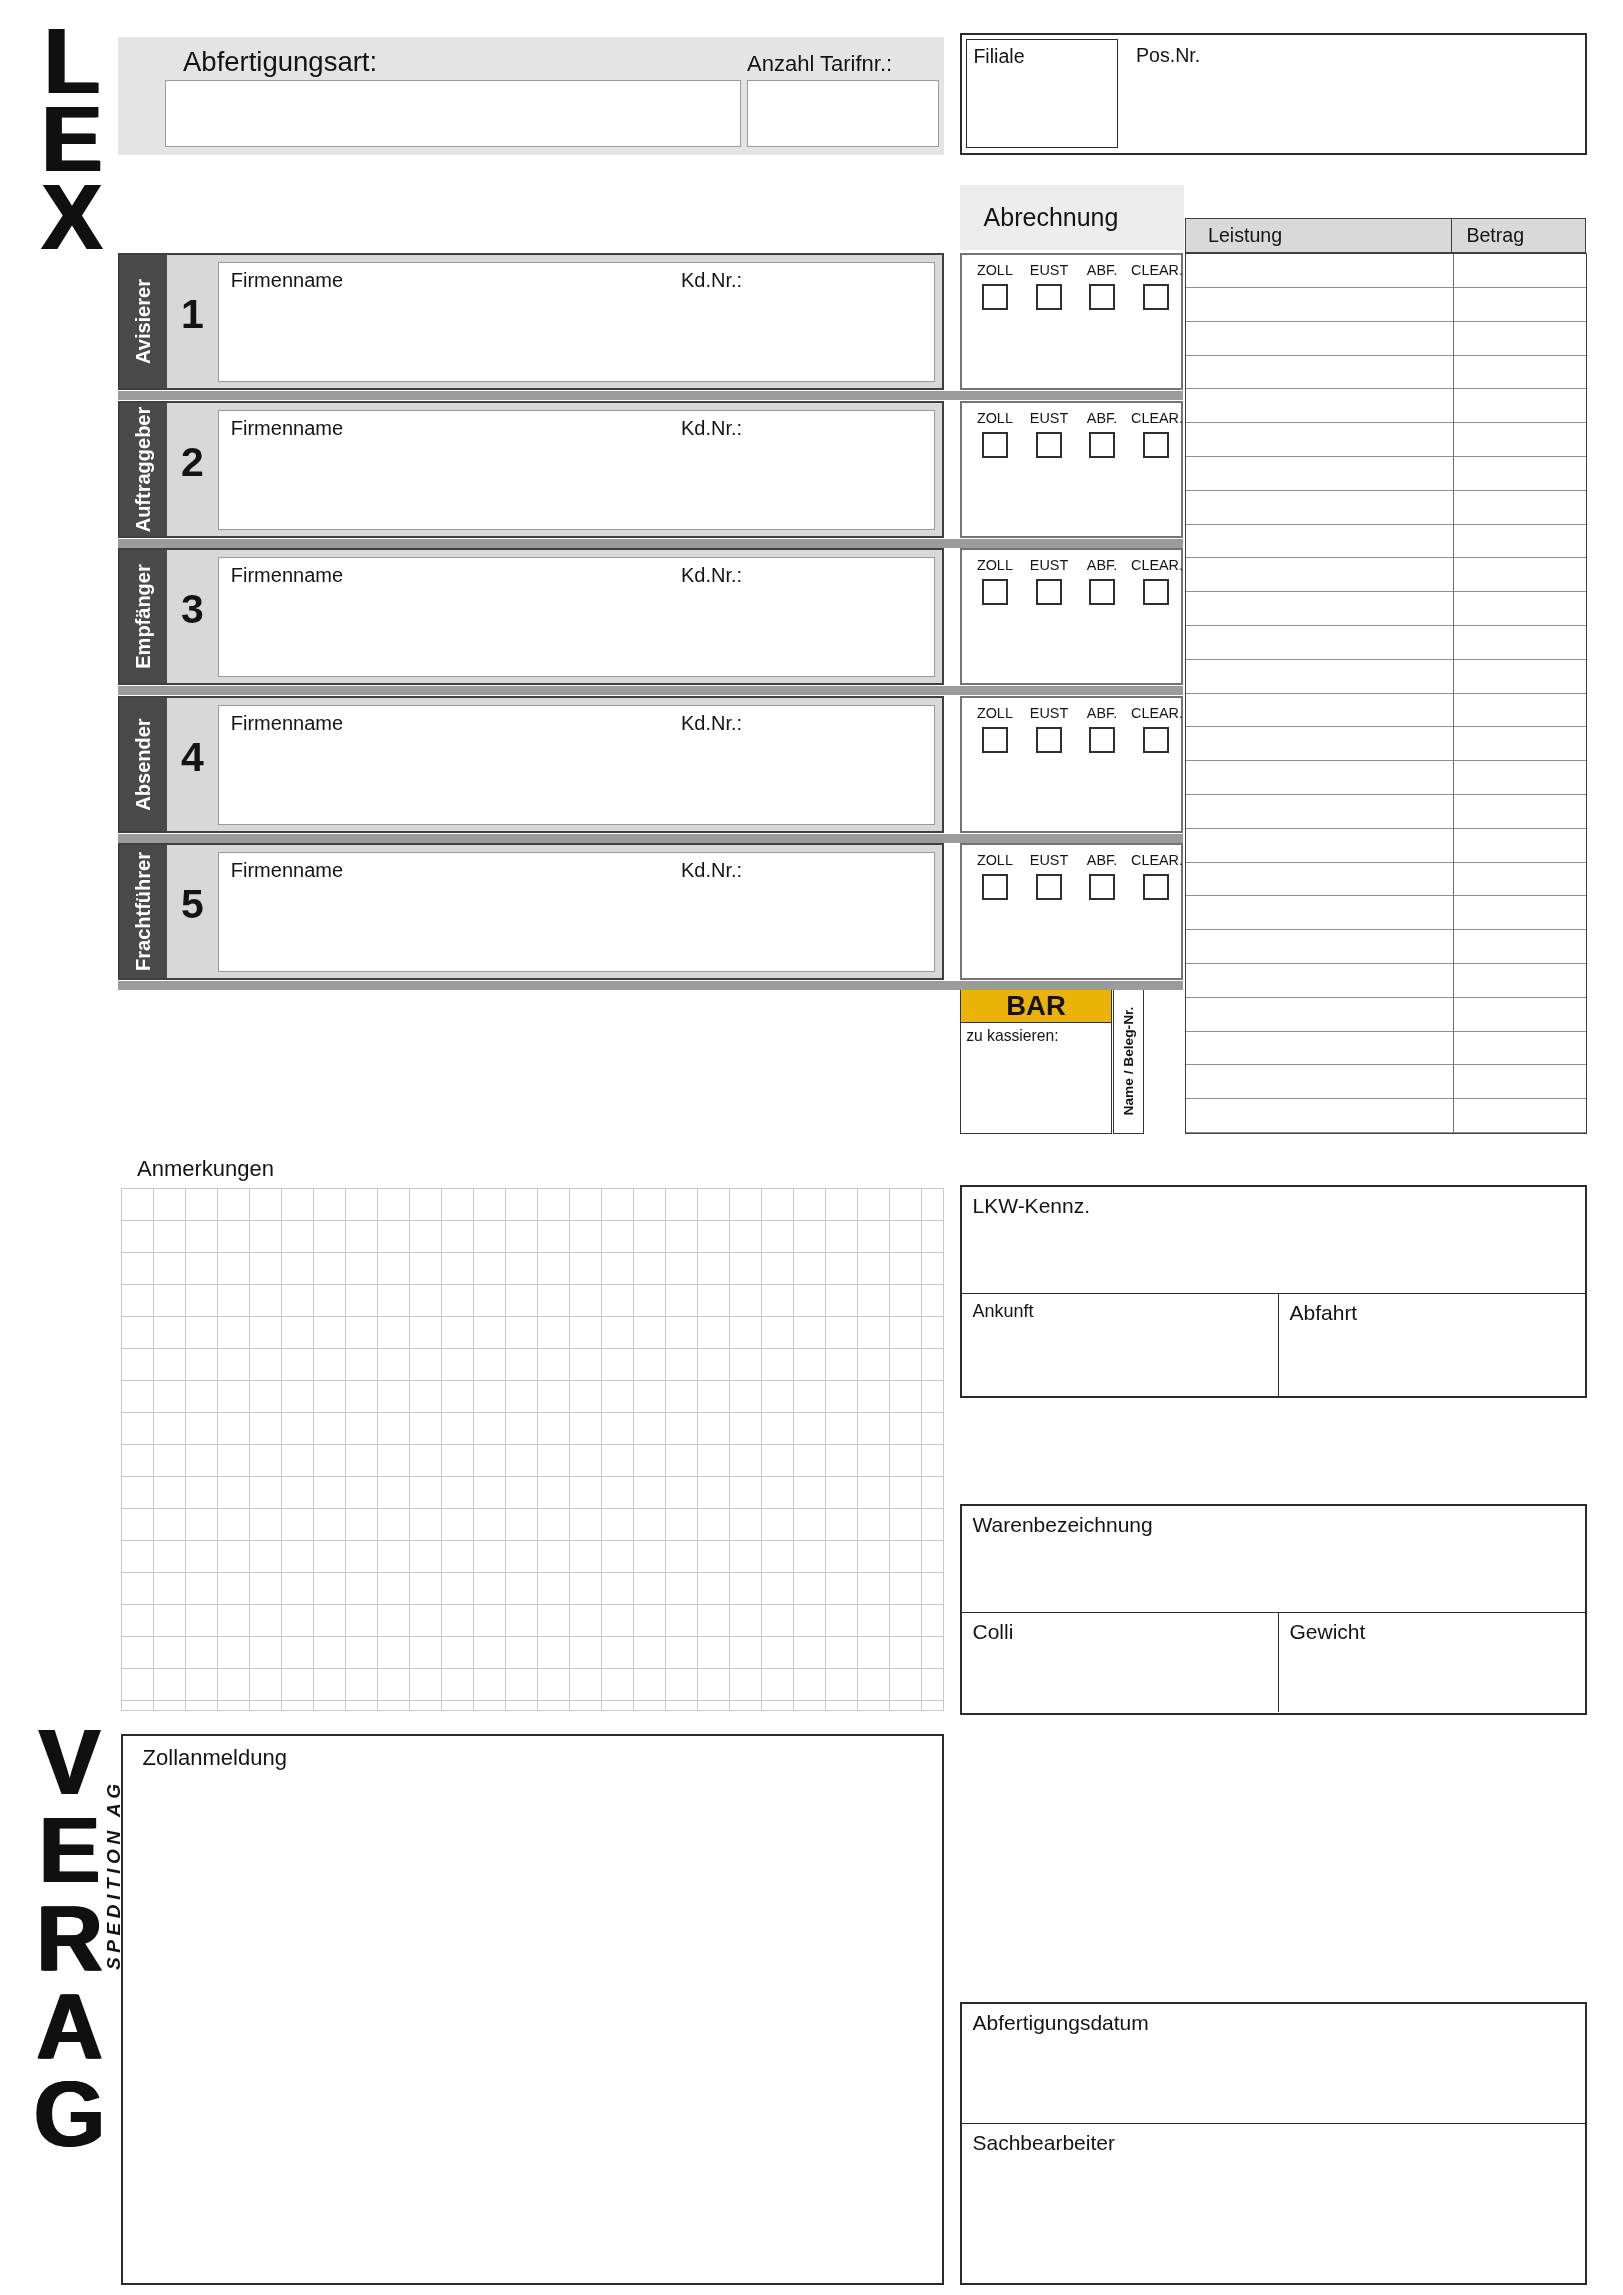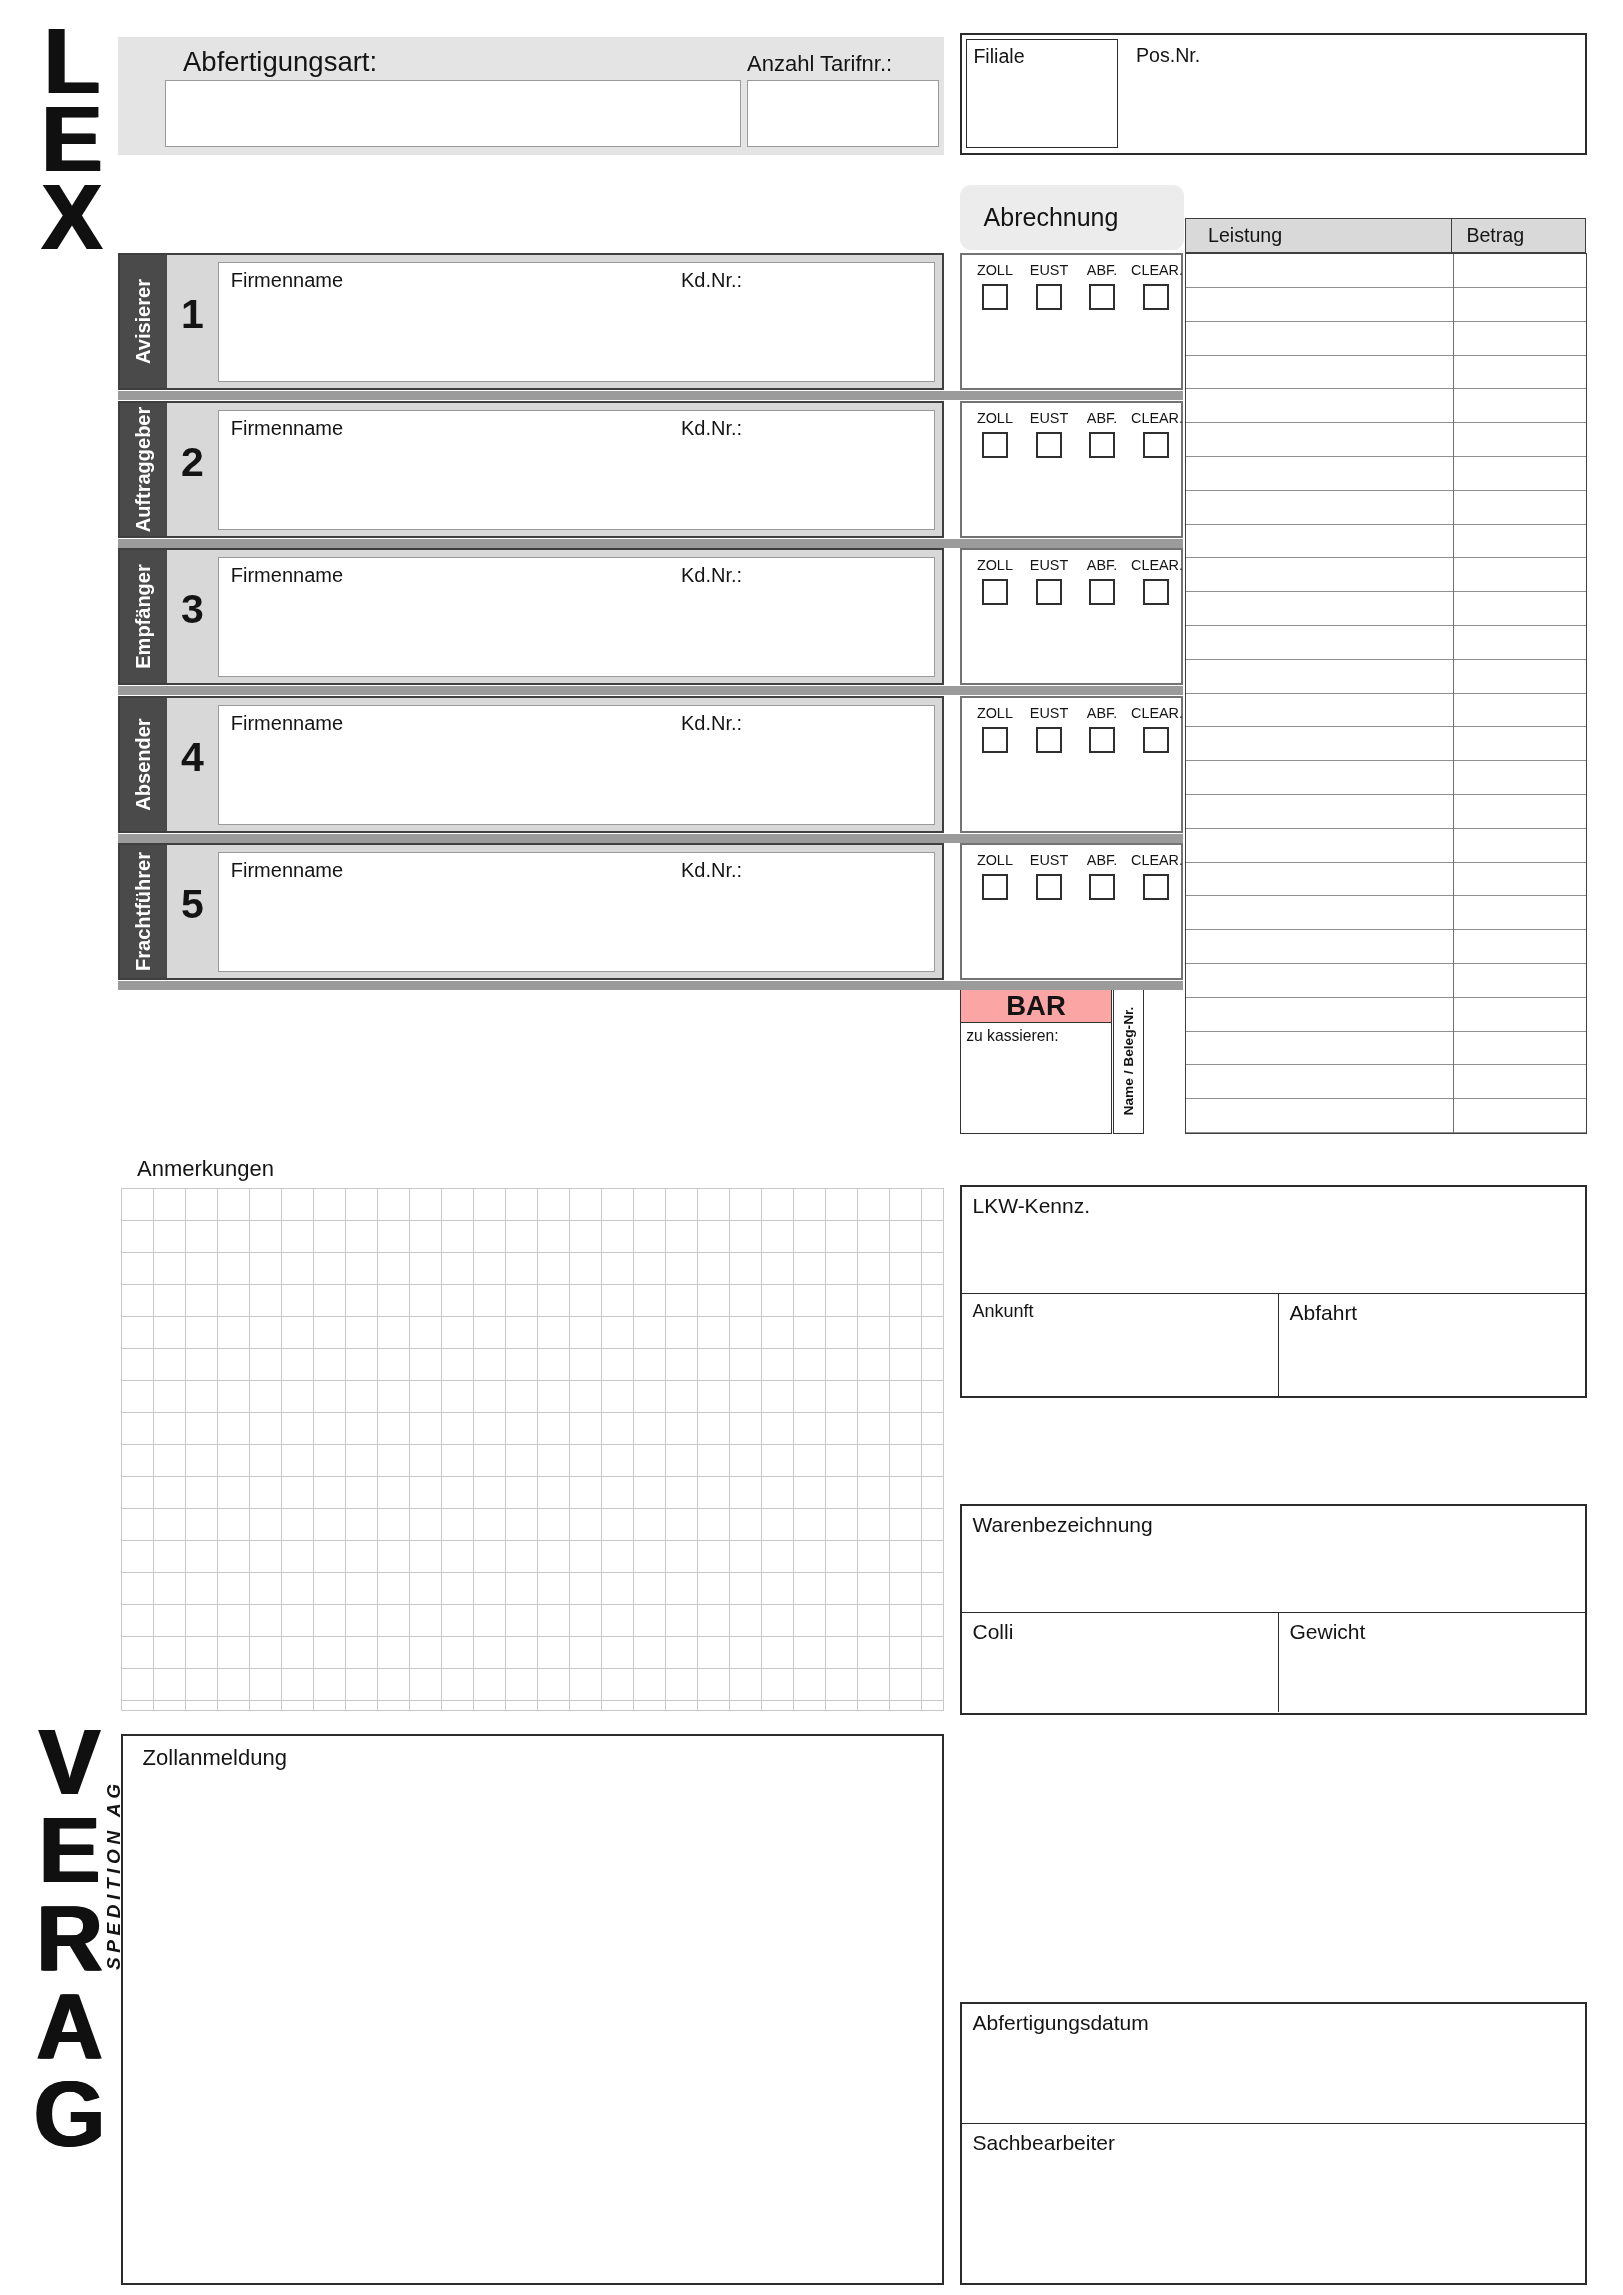--- a/index.html
+++ b/index.html
@@ -71,21 +71,21 @@
     <div class="field" style="left:629px;top:43px;width:192px;height:67px;"></div>
   </div>
 
   <div class="box" style="left:960px;top:33px;width:627px;height:122px;">
     <div class="box" style="left:3.9px;top:3.9px;width:152px;height:109px;border-width:1.3px;">
       <div style="left:6.5px;top:5.2px;font-size:19.6px;">Filiale</div>
     </div>
     <div style="left:174px;top:9.2px;font-size:19.6px;">Pos.Nr.</div>
   </div>
 
-  <div style="left:960px;top:185px;width:224px;height:65px;background:#ececec;border-radius:11px;">
+  <div style="left:960px;top:185px;width:224px;height:65px;background:#ececec;">
     <div style="left:23.6px;top:0;font-size:25px;line-height:65px;">Abrechnung</div>
   </div>
   <div class="colhead" style="left:1185px;top:218px;width:268px;">
     <div style="left:22px;top:0;line-height:33px;font-size:19.6px;">Leistung</div>
   </div>
   <div class="colhead" style="left:1451px;top:218px;width:135px;">
     <div style="left:14.4px;top:0;line-height:33px;font-size:19.6px;">Betrag</div>
   </div>
 
   <div id="abrechnung-table" style="left:1185px;top:253px;width:402px;height:881px;">
@@ -112,21 +112,21 @@
       <div class="trow" style="top:676px;height:34px"></div>
       <div class="trow" style="top:710px;height:34px"></div>
       <div class="trow" style="top:744px;height:34px"></div>
       <div class="trow" style="top:777px;height:34px"></div>
       <div class="trow" style="top:811px;height:34px"></div>
       <div class="trow" style="top:845px;height:34px"></div>
       <div class="tcol"></div>
     </div>
 
   <div style="left:960px;top:989px;width:152px;height:145px;">
-    <div style="left:0;top:0;width:152px;height:34px;background:#fca5a5;border:1.3px solid #333;">
+    <div style="left:0;top:0;width:152px;height:34px;background:#eab308;border:1.3px solid #333;">
       <div style="left:0;top:0;width:100%;text-align:center;font-size:27.5px;font-weight:bold;line-height:31px;">BAR</div>
     </div>
     <div style="left:0;top:34px;width:152px;height:111px;background:#fff;border:1.3px solid #333;border-top:none;">
       <div style="left:5.2px;top:3.9px;font-size:15.7px;">zu kassieren:</div>
     </div>
   </div>
   <div style="left:1113px;top:989px;width:31px;height:145px;border:1.3px solid #333;background:#fff;">
     <div class="vlabel-sm">Name / Beleg-Nr.</div>
   </div>
 

